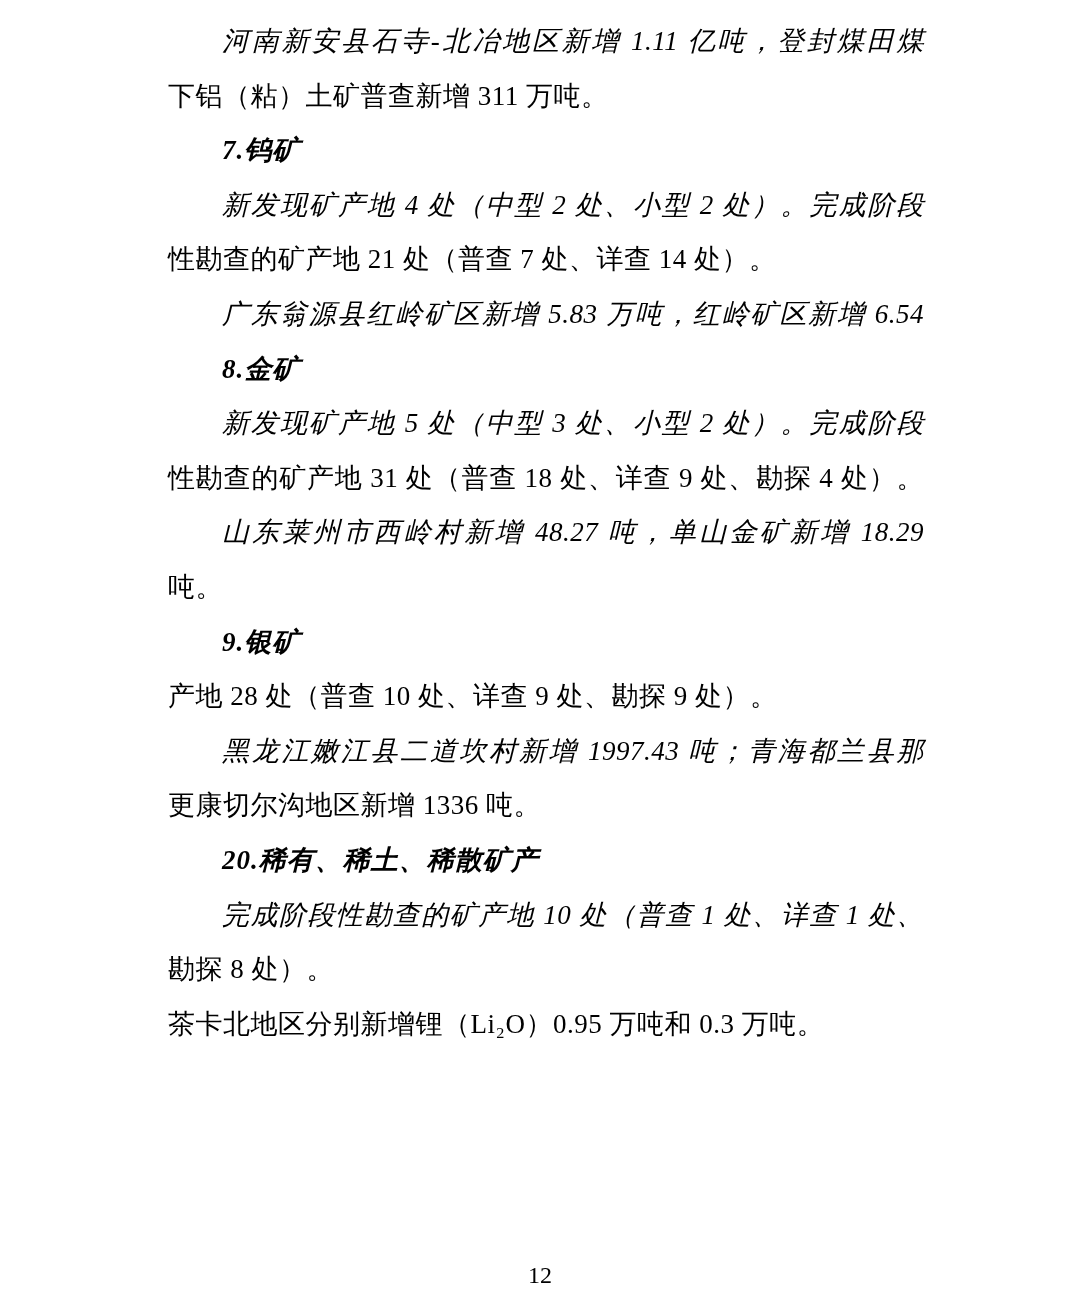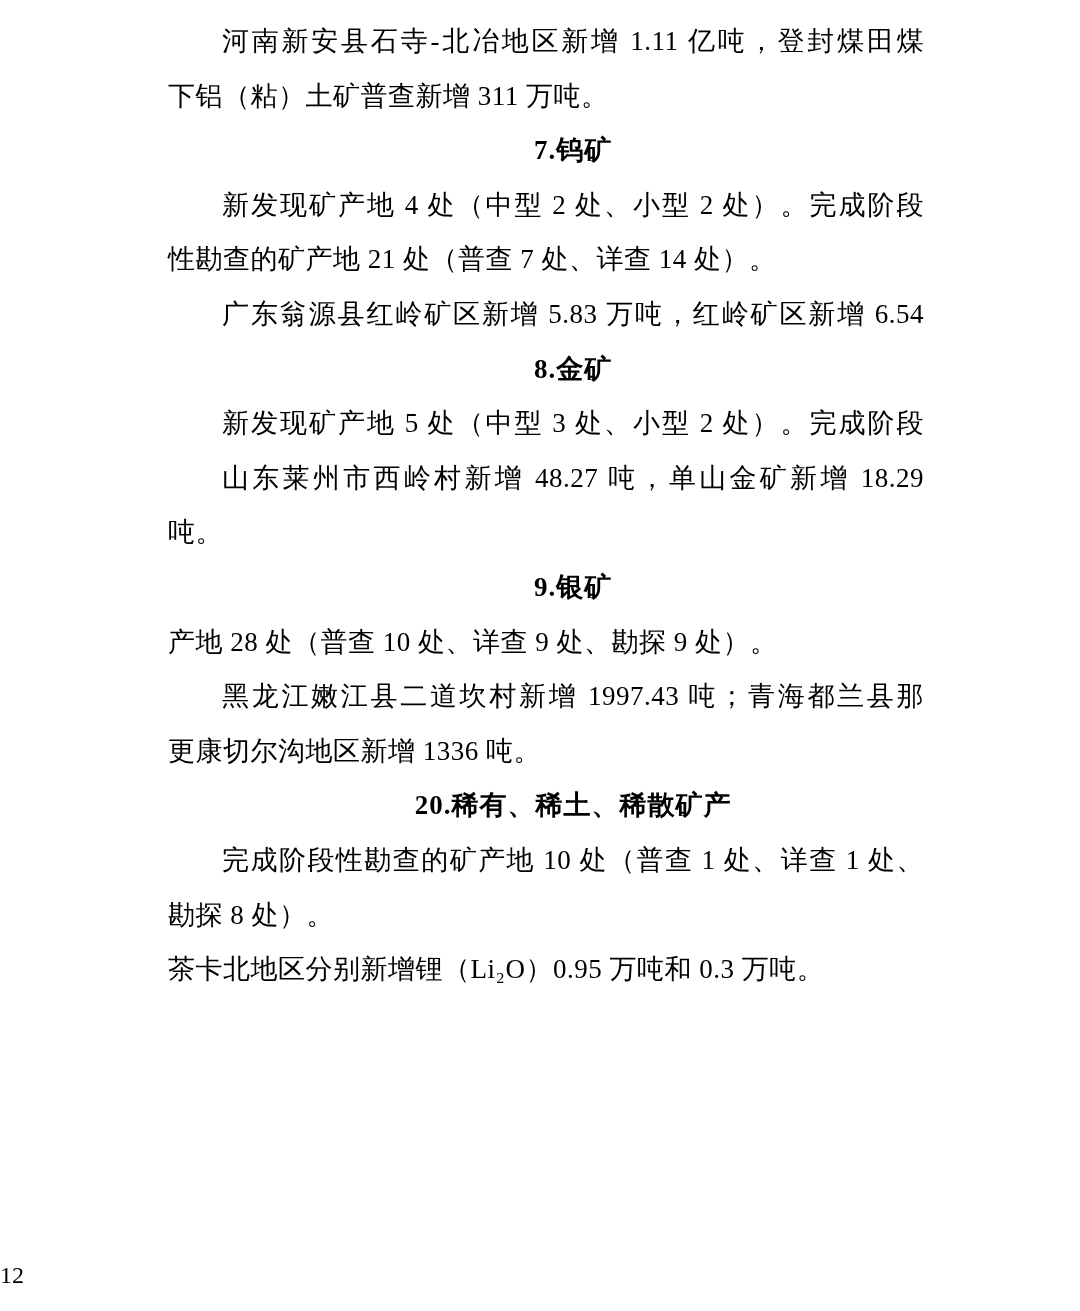--- a/index.html
+++ b/index.html
@@ -21,42 +21,44 @@
     height:54.6px;
     line-height:54.6px;
     white-space:nowrap;
     letter-spacing:0.5px;
   }
   .ln.fill{
     text-align:justify;
     text-align-last:justify;
     -moz-text-align-last:justify;
   }
-  .ln.indent{ padding-left:54px; }
-  .ln.heading{ font-weight:bold; letter-spacing:1px;text-align:center; }
+  .ln.indent{ padding-left:54px;font-style:italic; }
+  .ln.heading{ font-weight:bold; letter-spacing:1px; }
   .page-number{
     position:absolute;
     left:0;right:0;bottom:22px;
+    text-align:center;
     font-size:24px;
     color:#000000;
   }
 </style>
 </head>
 <body>
 
 <div class="page">
   <div class="content">
     <div class="ln indent fill">河南新安县石寺-北冶地区新增 1.11 亿吨，登封煤田煤</div>
     <div class="ln">下铝（粘）土矿普查新增 311 万吨。</div>
     <div class="ln indent heading">7.钨矿</div>
     <div class="ln indent fill">新发现矿产地 4 处（中型 2 处、小型 2 处）。完成阶段</div>
     <div class="ln">性勘查的矿产地 21 处（普查 7 处、详查 14 处）。</div>
     <div class="ln indent fill">广东翁源县红岭矿区新增 5.83 万吨，红岭矿区新增 6.54</div>
     <div class="ln indent heading">8.金矿</div>
     <div class="ln indent fill">新发现矿产地 5 处（中型 3 处、小型 2 处）。完成阶段</div>
+    <div class="ln fill">性勘查的矿产地 31 处（普查 18 处、详查 9 处、勘探 4 处）。</div>
     <div class="ln indent fill">山东莱州市西岭村新增 48.27 吨，单山金矿新增 18.29</div>
     <div class="ln">吨。</div>
     <div class="ln indent heading">9.银矿</div>
     <div class="ln">产地 28 处（普查 10 处、详查 9 处、勘探 9 处）。</div>
     <div class="ln indent fill">黑龙江嫩江县二道坎村新增 1997.43 吨；青海都兰县那</div>
     <div class="ln">更康切尔沟地区新增 1336 吨。</div>
     <div class="ln indent heading">20.稀有、稀土、稀散矿产</div>
     <div class="ln indent fill">完成阶段性勘查的矿产地 10 处（普查 1 处、详查 1 处、</div>
     <div class="ln">勘探 8 处）。</div>
     <div class="ln">茶卡北地区分别新增锂（Li₂O）0.95 万吨和 0.3 万吨。</div>

